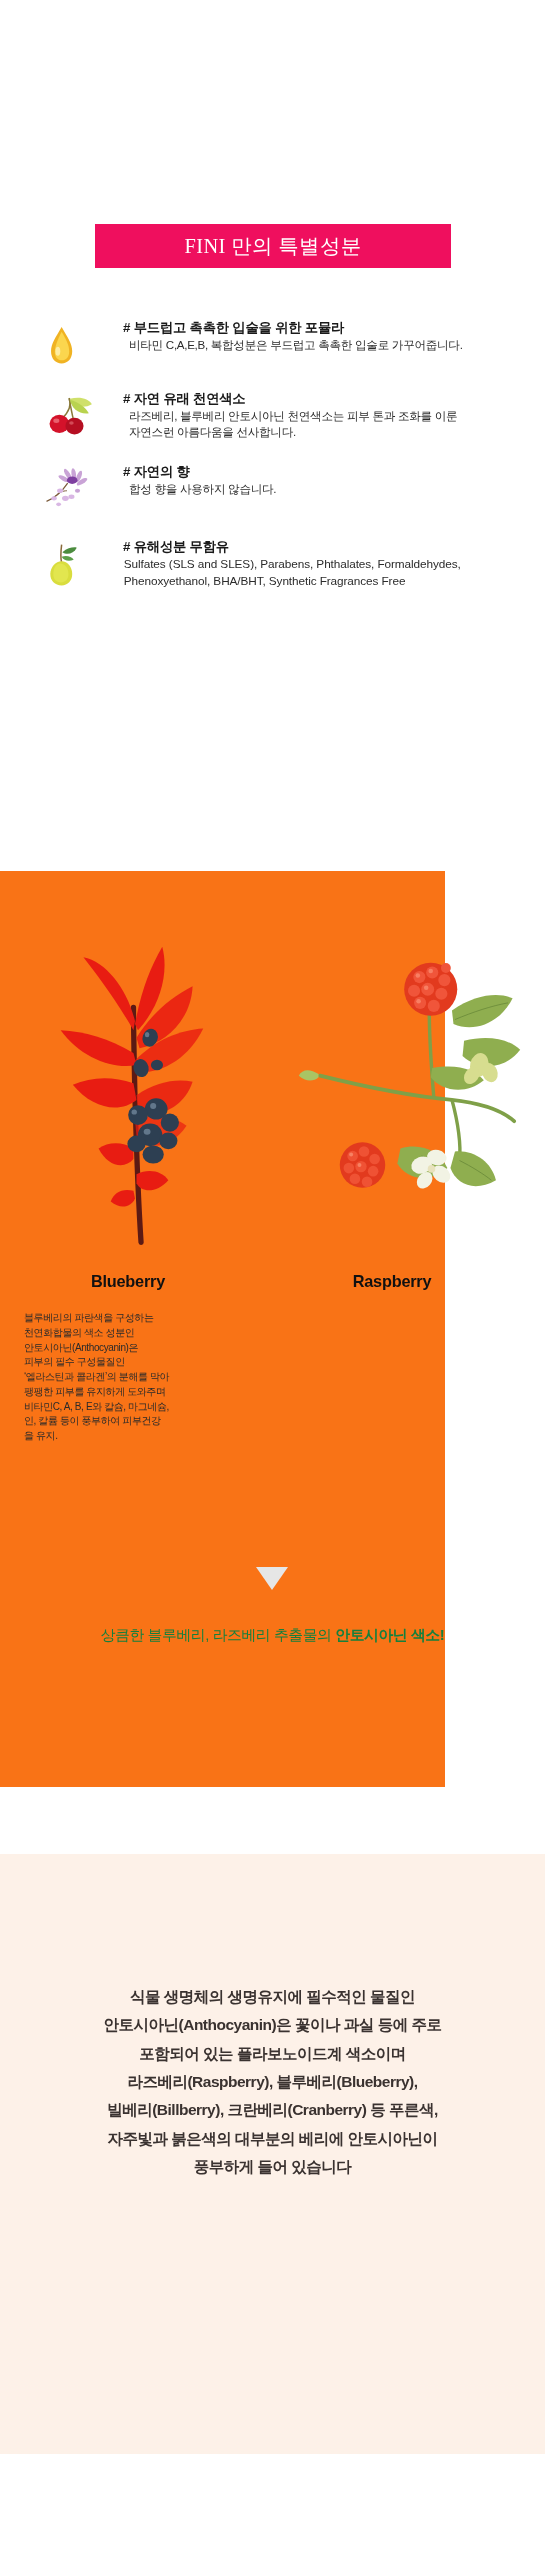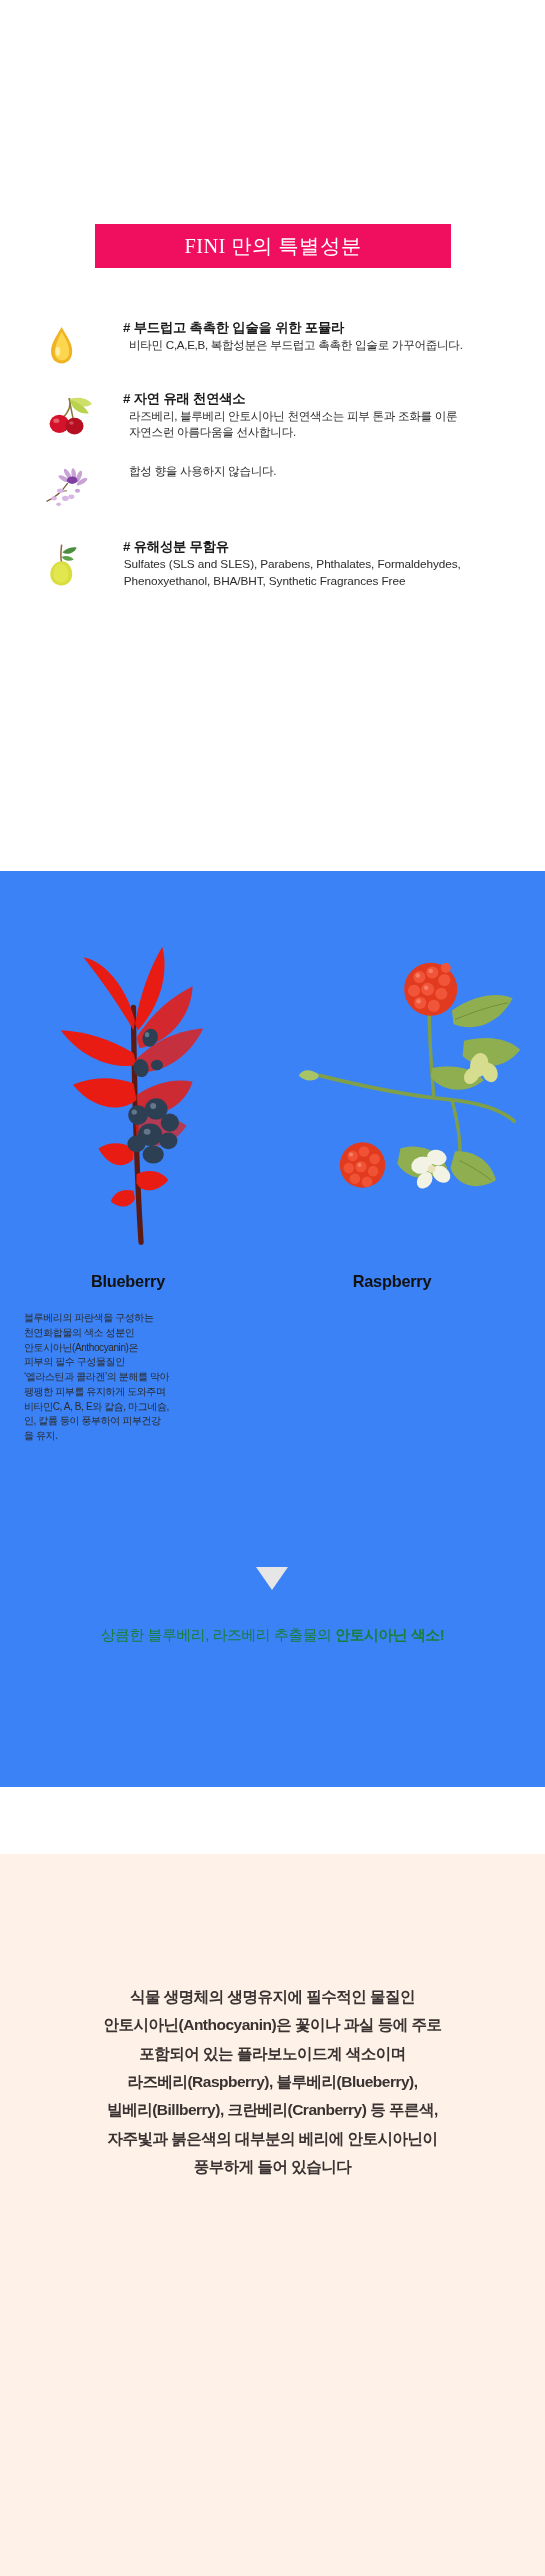--- a/index.html
+++ b/index.html
@@ -79,22 +79,22 @@
     font-size: 11.8px;
     letter-spacing: -0.1px;
     padding-left: 0.8px;
     line-height: 1.45;
   }
 
   
   .s-berries {
     position: absolute;
     left: 0; top: 871px;
-    width: 545px; height: 916px;
-    background: #3b82f6;
+    width: 445px; height: 916px;
+    background: #f97316;
   }
   .berry-art {
     position: absolute;
     top: 53px;
     width: 273px;
     height: 326px;
   }
   .berry-art.left  { left: 0px; }
   .berry-art.right { left: 273px; }
   .berry-art svg { display: block; width: 100%; height: 100%; }
@@ -148,21 +148,21 @@
     letter-spacing: -0.4px;
     line-height: 1.25;
     white-space: nowrap;
   }
   .tagline .accent { font-weight: bold; }
 
   
   .s-anthocyanin {
     position: absolute;
     left: 0; top: 1854px;
-    width: 545px; height: 722px;
+    width: 545px; height: 600px;
     background: #fdf1e8;
   }
   .antho-text {
     position: absolute;
     left: 0; top: 129px;
     width: 545px;
     text-align: center;
     font-size: 15.5px;
     font-weight: bold;
     color: #3a3230;
@@ -230,20 +230,21 @@
             <g fill="#d9b7e4">
               <ellipse cx="20" cy="34" rx="4" ry="3"></ellipse>
               <ellipse cx="27" cy="44" rx="4.5" ry="3.4"></ellipse>
               <ellipse cx="35" cy="42" rx="4" ry="3"></ellipse>
               <ellipse cx="12" cy="44" rx="3.6" ry="2.8"></ellipse>
               <ellipse cx="18" cy="52" rx="3.2" ry="2.4"></ellipse>
             </g>
             <ellipse cx="43" cy="34" rx="3.4" ry="2.6" fill="#c9a3d6"></ellipse>
           </svg>
         </span>
+        <div class="ing-title"># 자연의 향</div>
         <div class="ing-desc" style="white-space:pre-line">합성 향을 사용하지 않습니다.</div>
       </div>
 
       <div class="ing-row" style="margin-top:20px">
         <span class="ing-icon">
           <svg viewBox="0 0 86 62" xmlns="http://www.w3.org/2000/svg">
             <path d="M22 30 C20 22 21 14 22 6" stroke="#8a6a3a" stroke-width="2" fill="none"></path>
             <path d="M23 16 C30 10 38 9 42 10 C38 18 29 20 23 16 Z" fill="#4c8c3f"></path>
             <path d="M22 22 C29 20 35 22 38 26 C31 29 25 27 22 22 Z" fill="#5da04a"></path>
             <path d="M22 28 C30 28 36 36 36 45 C36 54 30 60 22 60 C13 60 7 54 7 45 C7 36 14 28 22 28 Z" fill="#d9dd3e"></path>

